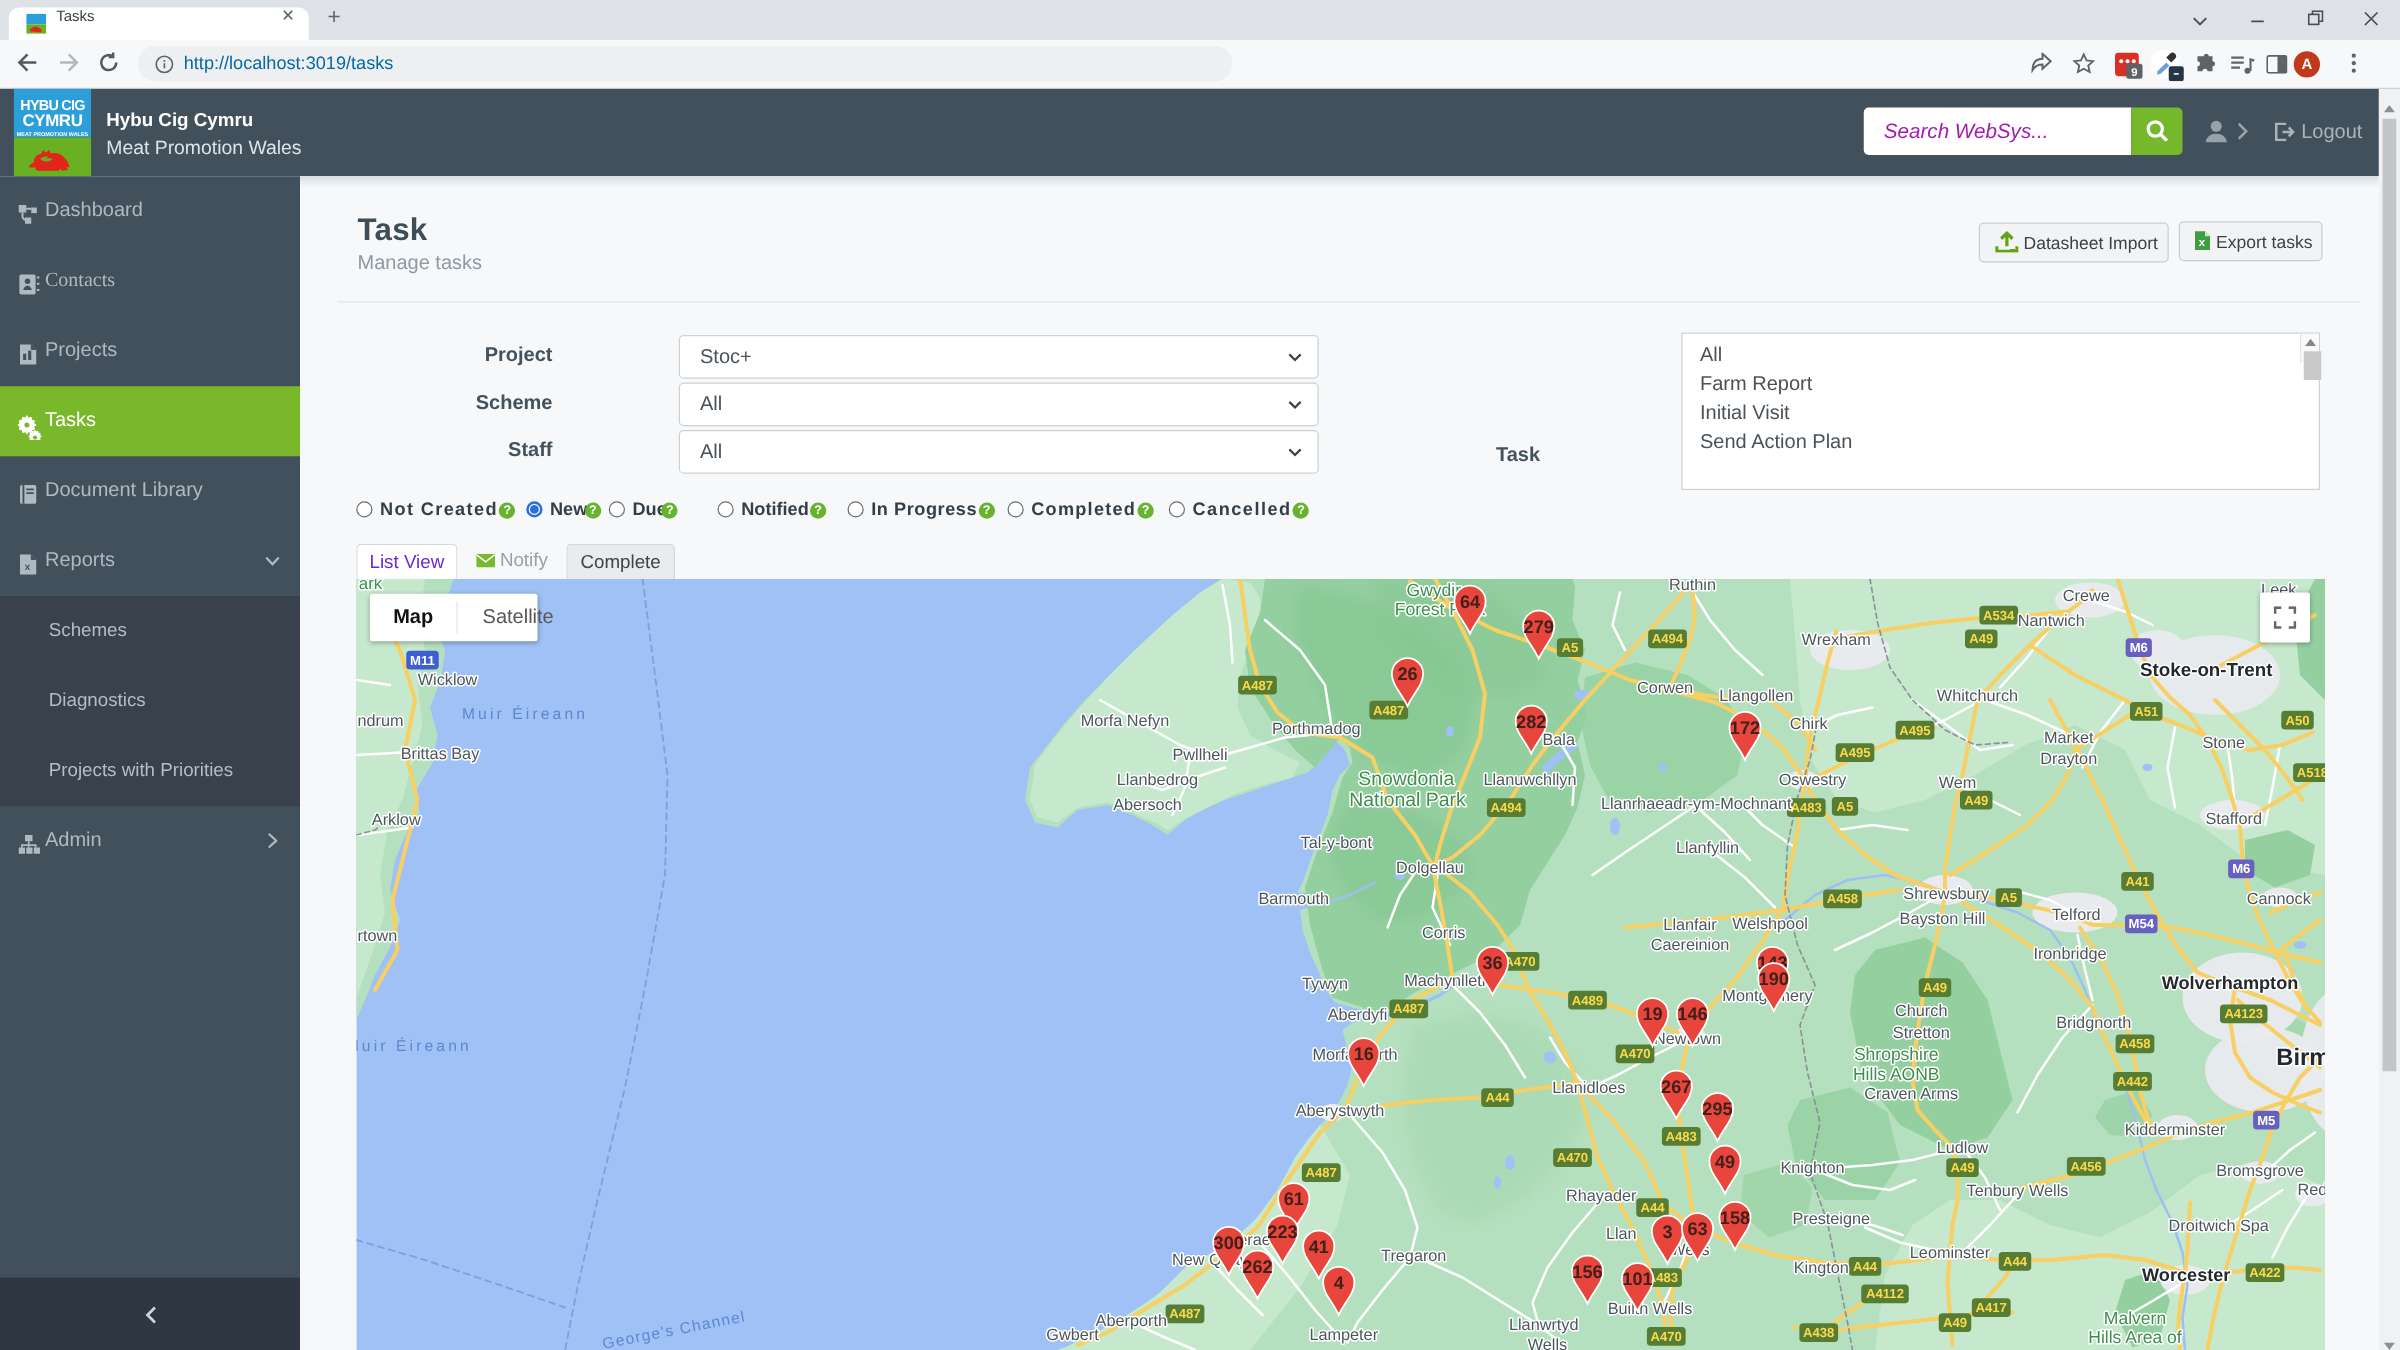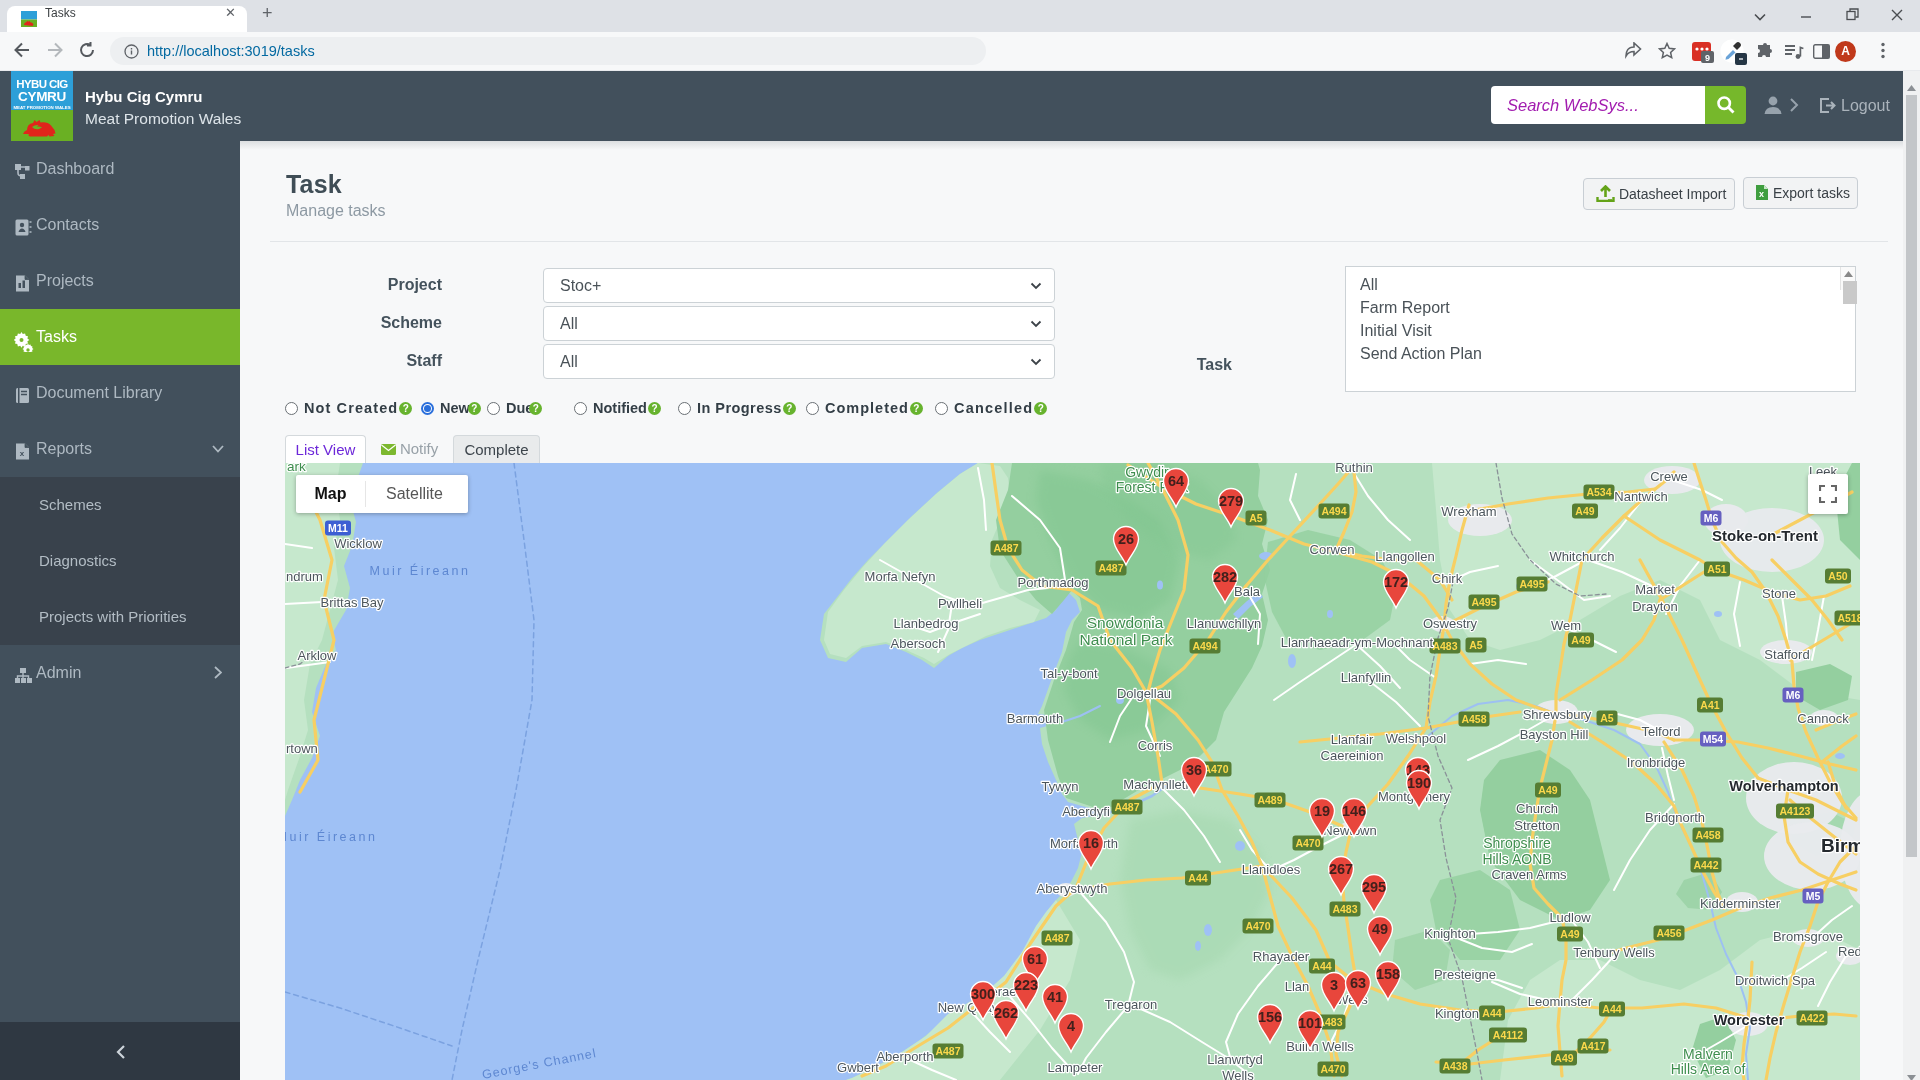--- a/index.html
+++ b/index.html
@@ -29,21 +29,21 @@
 #listbox div{padding-left:14px;height:23px;line-height:23px}
 #lbsb{position:absolute;left:494px;top:0px;width:15px;height:124px;background:#fafafa;border-left:1px solid #e4e4e4}
 #lbthumb{position:absolute;left:2px;top:14px;width:10px;height:64px;background:#c9c9c9}
 .radio{position:relative;width:13px;height:13px;border-radius:50%;background:#fff;border:1.3px solid #6a7075;display:inline-block;vertical-align:-2px}
 .radio.sel{border:2px solid #2a6fdb}
 .radio.sel:after{content:"";position:absolute;left:1px;top:1px;width:7px;height:7px;border-radius:50%;background:#2a6fdb}
 .rlabel{font-size:14.5px;font-weight:700;color:#333e46;margin-left:6px}
 .qm{display:inline-block;width:13px;height:13px;border-radius:50%;background:#67b32e;color:#fff;font-size:10px;font-weight:700;text-align:center;line-height:13px;vertical-align:1px;margin-left:1px}
 .tab0{position:absolute;top:435px;height:28px;border:1px solid #d4d9dc;border-bottom:none;border-radius:4px 4px 0 0;font-size:15px;text-align:center;line-height:27px}
 #mapwrap{position:absolute;left:285px;top:463px;width:1575px;height:617px;overflow:hidden}
-#mapctl{position:absolute;left:296px;top:475px;width:172px;height:38px;background:#fff;box-shadow:0 1px 4px rgba(0,0,0,.3);border-radius:2px;font-size:16px}
+#mapctl{position:absolute;left:296px;top:475px;width:134px;height:38px;background:#fff;box-shadow:0 1px 4px rgba(0,0,0,.3);border-radius:2px;font-size:16px}
 #fsbtn{position:absolute;left:1808px;top:474px;width:40px;height:40px;background:#fff;border-radius:2px;box-shadow:0 1px 4px rgba(0,0,0,.3)}
 #pagesb{position:absolute;left:1903px;top:71px;width:17px;height:1009px;background:#f0f1f2}
 #pgthumb{position:absolute;left:1906px;top:95px;width:11px;height:762px;background:#c3c6c9}
 .winbtn{position:absolute;top:0;width:46px;height:32px;color:#4a4d51;text-align:center;line-height:32px;font-size:14px}
 text{font-family:"Liberation Sans",sans-serif}
 </style>
 </head><body>
 <div id="tabstrip"></div>
 <div id="tab"></div>
 <div class="abs" style="left:21px;top:11px"><svg style="" width="16" height="16" viewBox="0 0 16 16" xmlns="http://www.w3.org/2000/svg">
@@ -158,21 +158,21 @@
     <svg style="position:absolute;left:14px;top:19px;left:14px;top:19px" width="18" height="24" viewBox="0 0 18 24">
       <g transform="translate(0,3)">
         <rect x="1" y="1" width="6" height="6" fill="#aeb9c2"></rect>
         <rect x="11" y="3" width="4.5" height="4.5" fill="#aeb9c2"></rect>
         <rect x="6" y="11" width="5" height="5" fill="#aeb9c2"></rect>
         <path d="M4 7 v3 q0 3 4 3 M7 4 h4" stroke="#aeb9c2" stroke-width="1.6" fill="none"></path>
       </g>
     </svg>
     <span class="txt">Dashboard</span>
   </div>
-<div class="mitem" style="top:197px;">
+<div class="mitem" style="top:197px;font-family:Liberation Serif, serif;">
     <svg style="position:absolute;left:14px;top:19px;left:14px;top:19px" width="18" height="24" viewBox="0 0 18 24">
       <g transform="translate(0,3)">
         <rect x="1.5" y="0.5" width="13" height="16" rx="1.5" fill="#aeb9c2"></rect>
         <path d="M15.5 3 h2 M15.5 8 h2 M15.5 13 h2" stroke="#aeb9c2" stroke-width="1.6"></path>
         <circle cx="8" cy="6" r="2.2" fill="#42505c"></circle>
         <path d="M4.5 13 q1 -3.5 3.5 -3.5 q2.5 0 3.5 3.5 Z" fill="#42505c"></path>
       </g>
     </svg>
     <span class="txt">Contacts</span>
   </div>

